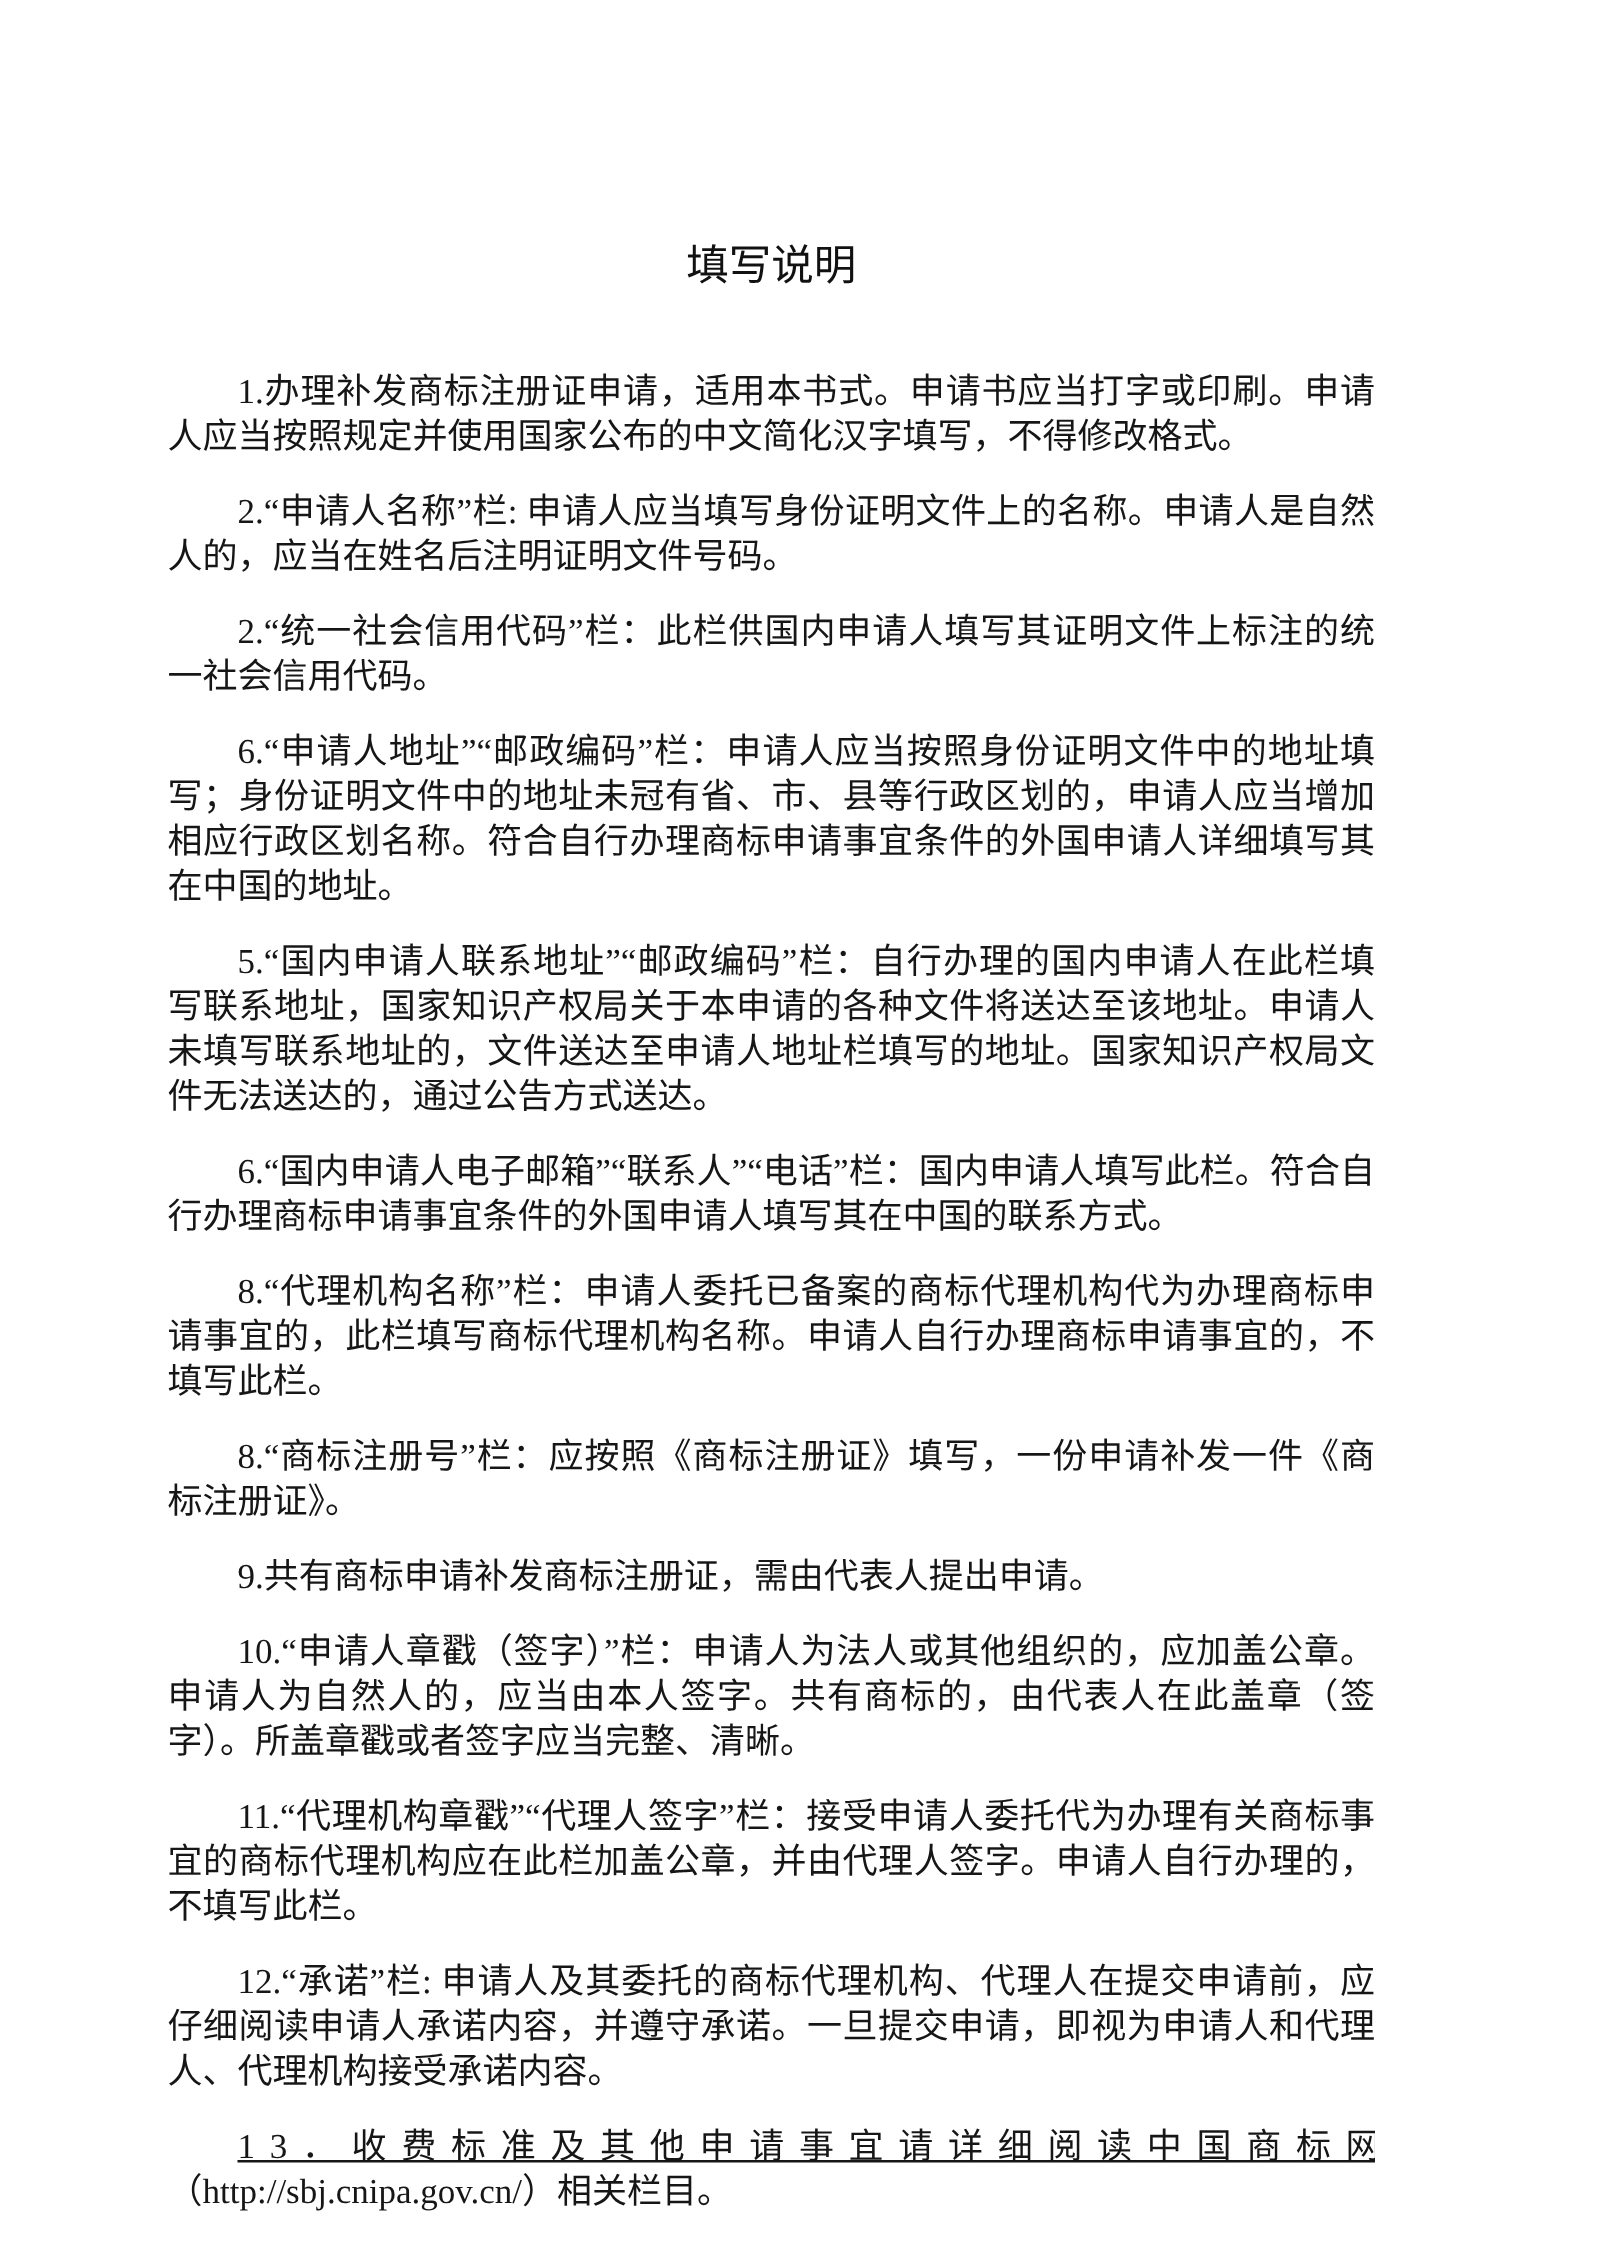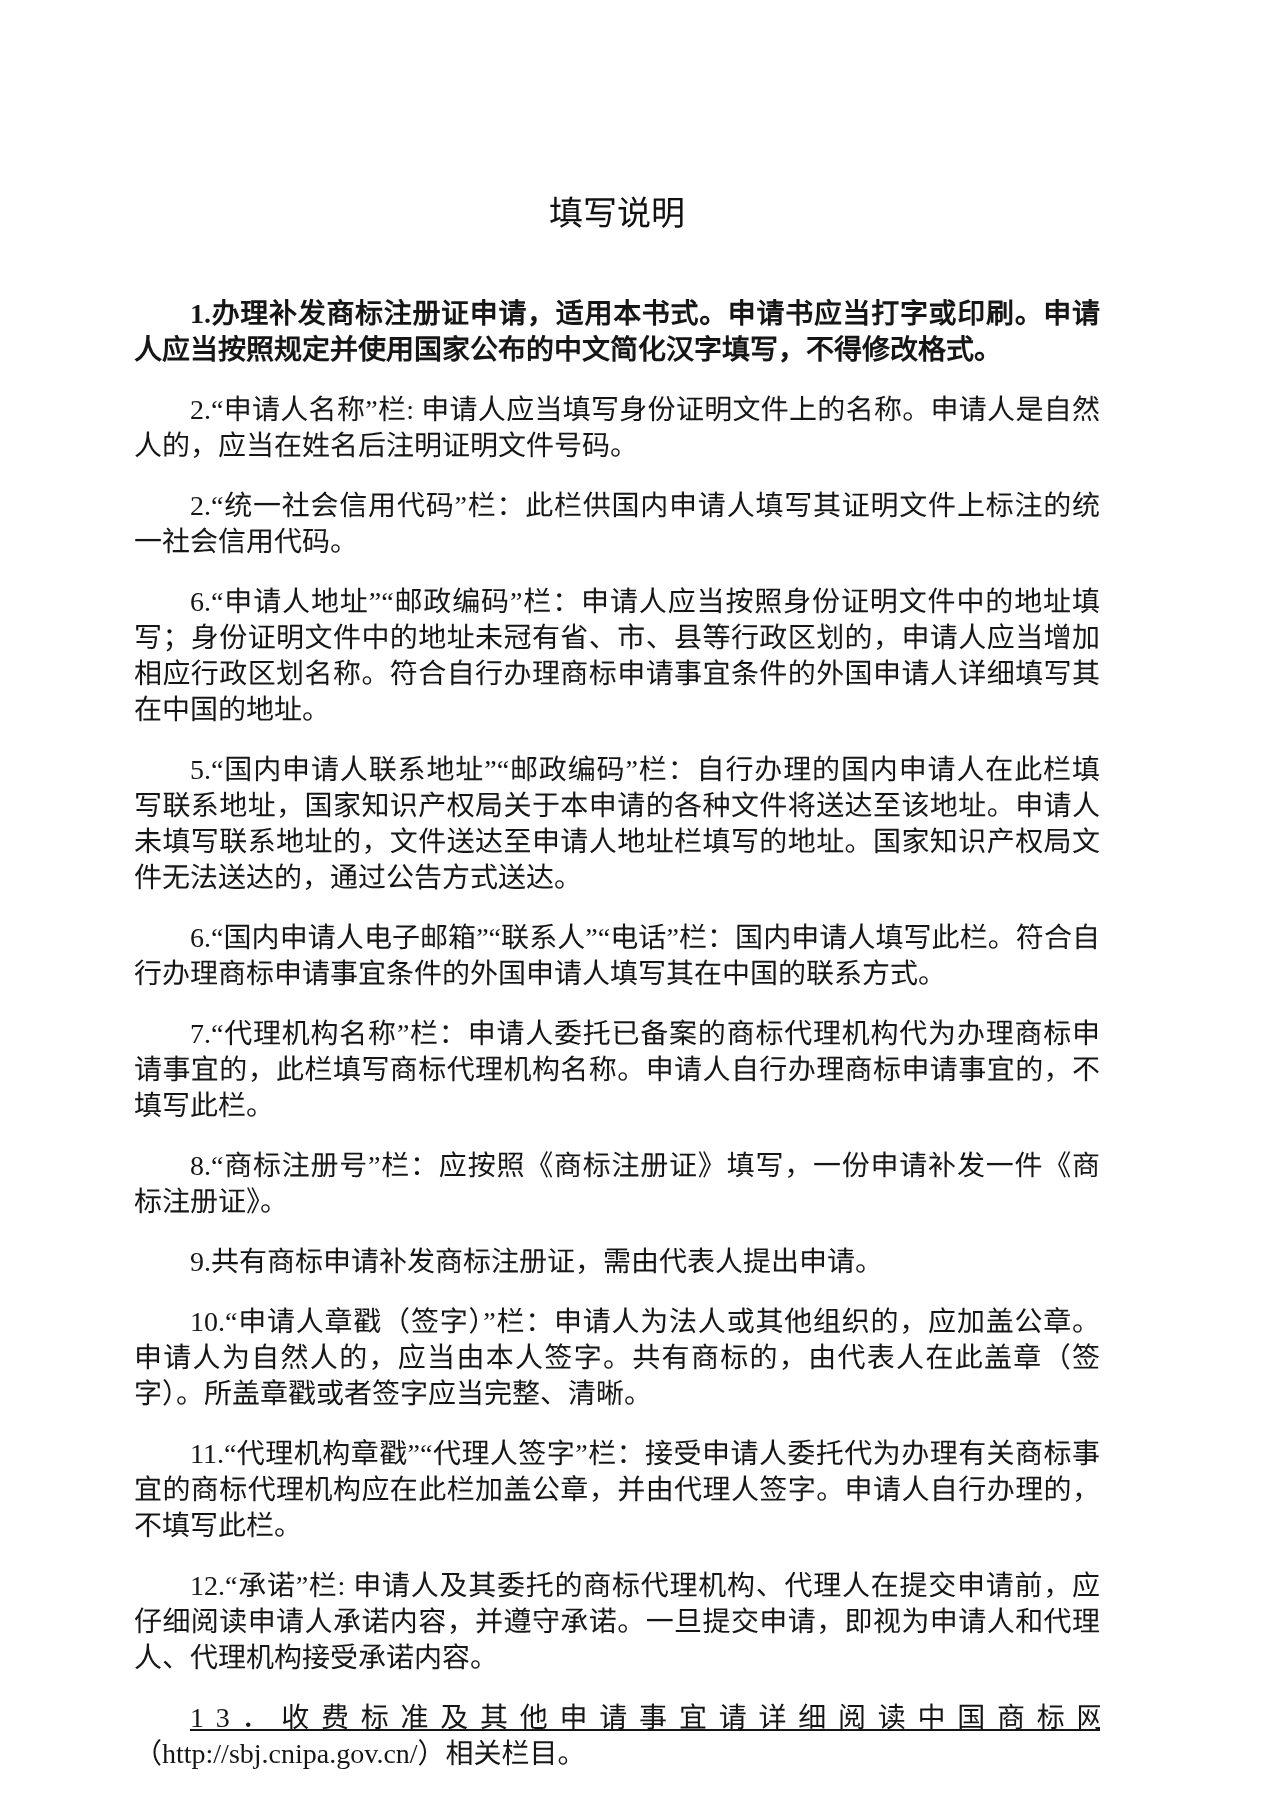--- a/index.html
+++ b/index.html
@@ -33,21 +33,20 @@
   .para {
     margin: 24px 0 0 0;
     font-size: 28px;
     line-height: 36px;
     text-align: justify;
     text-indent: 2em;
     word-break: break-all;
   }
   .content .para:first-child {
     margin-top: 10px;
-    font-weight: bold;
   }
   .para.fee {
     text-indent: 0;
   }
   .fee-line1 {
     display: block;
     text-indent: 2em;
     letter-spacing: 0.42em;
     text-align: justify;
     text-align-last: justify;
@@ -70,21 +69,21 @@
   <h1 class="doc-title">填写说明</h1>
 
   <div class="content">
 
     <p class="para">1.办理补发商标注册证申请，适用本书式。申请书应当打字或印刷。申请人应当按照规定并使用国家公布的中文简化汉字填写，不得修改格式。</p>
     <p class="para">2.“申请人名称”栏: 申请人应当填写身份证明文件上的名称。申请人是自然人的，应当在姓名后注明证明文件号码。</p>
     <p class="para">2.“统一社会信用代码”栏：此栏供国内申请人填写其证明文件上标注的统一社会信用代码。</p>
     <p class="para">6.“申请人地址”“邮政编码”栏：申请人应当按照身份证明文件中的地址填写；身份证明文件中的地址未冠有省、市、县等行政区划的，申请人应当增加相应行政区划名称。符合自行办理商标申请事宜条件的外国申请人详细填写其在中国的地址。</p>
     <p class="para">5.“国内申请人联系地址”“邮政编码”栏：自行办理的国内申请人在此栏填写联系地址，国家知识产权局关于本申请的各种文件将送达至该地址。申请人未填写联系地址的，文件送达至申请人地址栏填写的地址。国家知识产权局文件无法送达的，通过公告方式送达。</p>
     <p class="para">6.“国内申请人电子邮箱”“联系人”“电话”栏：国内申请人填写此栏。符合自行办理商标申请事宜条件的外国申请人填写其在中国的联系方式。</p>
-    <p class="para">7.“代理机构名称”栏：申请人委托已备案的商标代理机构代为办理商标申请事宜的，此栏填写商标代理机构名称。申请人自行办理商标申请事宜的，不填写此栏。</p>
+    <p class="para">8.“代理机构名称”栏：申请人委托已备案的商标代理机构代为办理商标申请事宜的，此栏填写商标代理机构名称。申请人自行办理商标申请事宜的，不填写此栏。</p>
     <p class="para">8.“商标注册号”栏：应按照《商标注册证》填写，一份申请补发一件《商标注册证》。</p>
     <p class="para">9.共有商标申请补发商标注册证，需由代表人提出申请。</p>
     <p class="para">10.“申请人章戳（签字）”栏：申请人为法人或其他组织的，应加盖公章。申请人为自然人的，应当由本人签字。共有商标的，由代表人在此盖章（签字）。所盖章戳或者签字应当完整、清晰。</p>
     <p class="para">11.“代理机构章戳”“代理人签字”栏：接受申请人委托代为办理有关商标事宜的商标代理机构应在此栏加盖公章，并由代理人签字。申请人自行办理的，不填写此栏。</p>
     <p class="para">12.“承诺”栏: 申请人及其委托的商标代理机构、代理人在提交申请前，应仔细阅读申请人承诺内容，并遵守承诺。一旦提交申请，即视为申请人和代理人、代理机构接受承诺内容。</p>
 
     <p class="para fee">
       <span class="fee-line1">13．收费标准及其他申请事宜请详细阅读中国商标网</span>
       <span class="fee-line2">（http://sbj.cnipa.gov.cn/）相关栏目。</span>
     </p>

